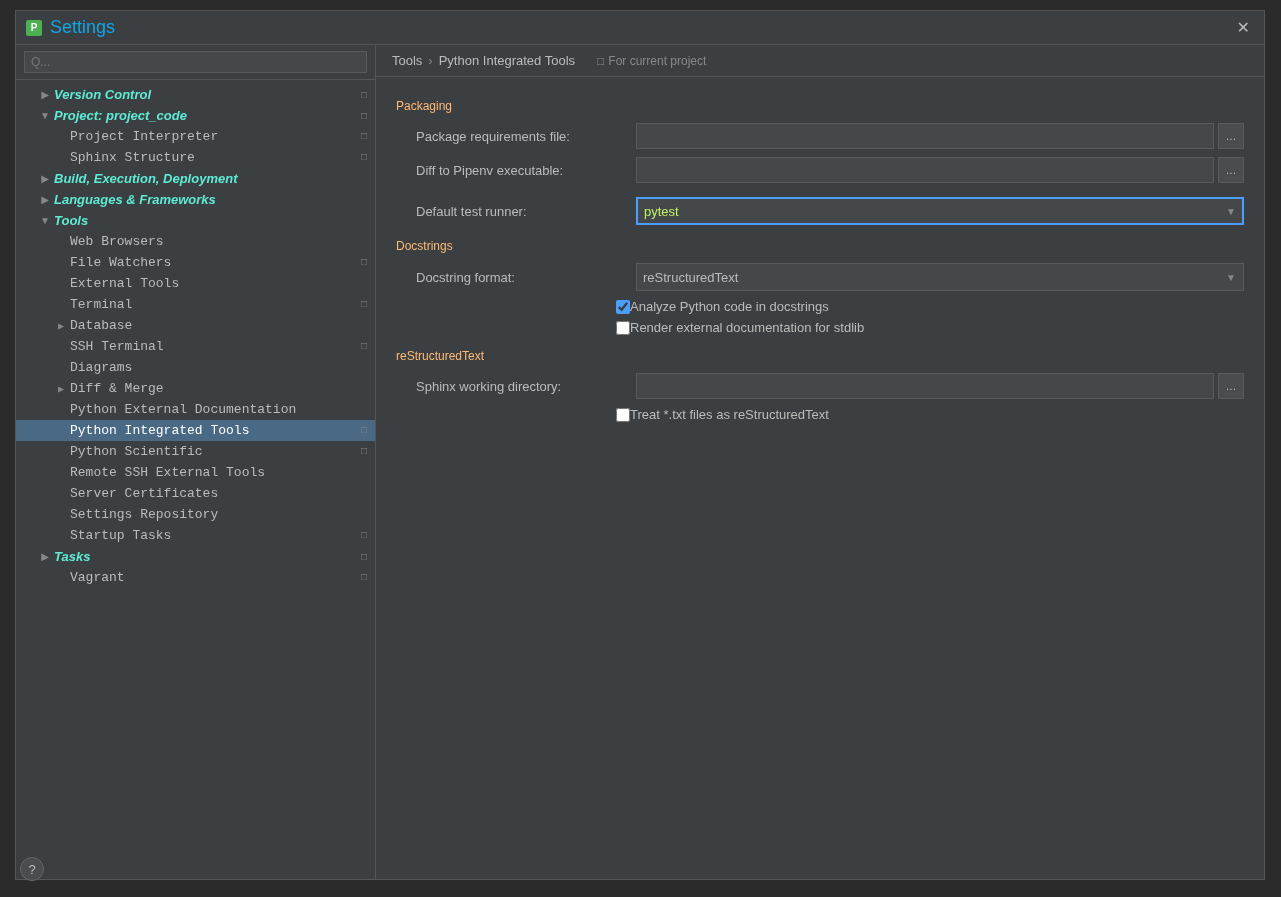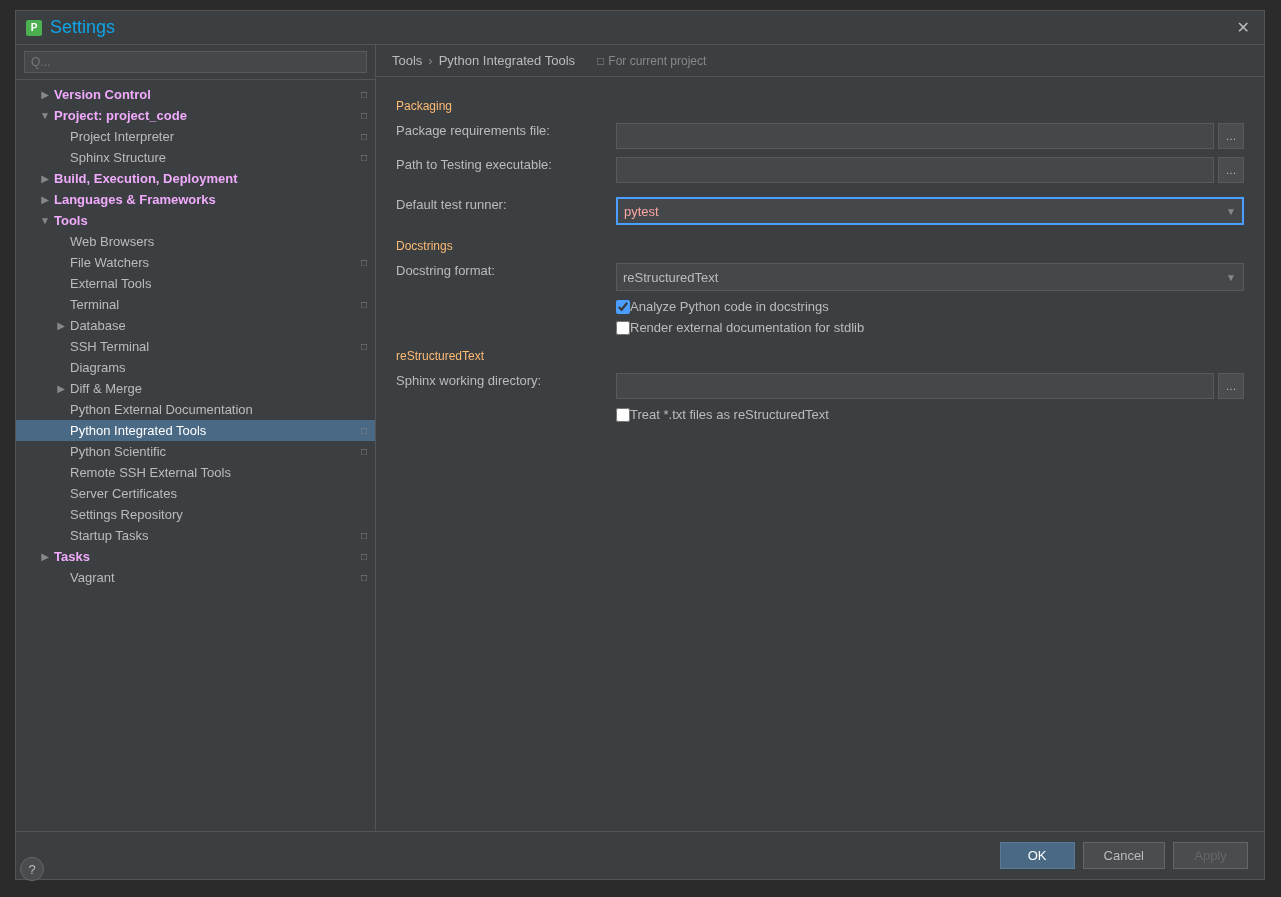--- a/index.html
+++ b/index.html
@@ -109,36 +109,37 @@
       display: flex;
       align-items: center;
       gap: 4px;
       white-space: nowrap;
     }
     .tree-item.selected {
       background: #4a6984;
       color: #ffffff;
     }
     .tree-item.indent1 { padding-left: 24px; }
-    .tree-item.indent2 { padding-left: 40px; }
+    .tree-item.indent2 { padding-left: 40px; font-family: Liberation Mono, monospace; }
     .tree-arrow {
       font-size: 10px;
       color: #888;
       width: 10px;
       text-align: center;
     }
     .tree-label { flex: 1; }
     .tree-icon-right {
       font-size: 10px;
       color: #888;
       margin-left: auto;
     }
     .tree-group {
       font-weight: bold;
-      color: #f0abfc;
+      color: #5eead4;
+      font-style: italic;
     }
 
     
     .right-panel {
       flex: 1;
       display: flex;
       flex-direction: column;
       overflow: hidden;
       background: #3c3f41;
     }
@@ -176,22 +177,23 @@
 
     .section-title {
       font-size: 12px;
       color: #fdba74;
       margin-bottom: 10px;
       margin-top: 6px;
     }
 
     .form-row {
       display: flex;
-      align-items: flex-start;
+      align-items: center;
       margin-bottom: 8px;
+      margin-left: 20px;
     }
     .form-label {
       width: 220px;
       color: #bbbbbb;
       font-size: 13px;
       flex-shrink: 0;
     }
     .form-control {
       flex: 1;
       display: flex;
@@ -223,21 +225,21 @@
     .select-control {
       flex: 1;
       position: relative;
       display: flex;
       align-items: center;
     }
     .select-box {
       flex: 1;
       background: #45484a;
       border: 2px solid #4a9eff;
-      color: #fca5a5;
+      color: #bef264;
       padding: 3px 6px;
       font-size: 13px;
       height: 28px;
       outline: none;
       appearance: none;
       -webkit-appearance: none;
       cursor: pointer;
     }
     .select-arrow {
       position: absolute;
@@ -506,21 +508,21 @@
 
         <div class="form-row">
           <span class="form-label">Package requirements file:</span>
           <div class="form-control">
             <input class="text-input" type="text" style="">
             <div class="browse-btn">…</div>
           </div>
         </div>
 
         <div class="form-row">
-          <span class="form-label">Path to Testing executable:</span>
+          <span class="form-label">Diff to Pipenv executable:</span>
           <div class="form-control">
             <input class="text-input" type="text" style="">
             <div class="browse-btn">…</div>
           </div>
         </div>
 
         <div class="section-divider"></div>
 
         <div class="form-row">
           <span class="form-label">Default test runner:</span>
@@ -577,20 +579,15 @@
 
         <div class="checkbox-row">
           <input type="checkbox" id="treat-txt-cb" style="">
           <label class="checkbox-label" for="treat-txt-cb">Treat *.txt files as reStructuredText</label>
         </div>
 
       </div>
     </div>
   </div>
 
-  <div class="bottom-bar">
-    <button class="btn btn-primary">OK</button>
-    <button class="btn">Cancel</button>
-    <button class="btn btn-disabled">Apply</button>
-  </div>
 </div>
 
 <div class="help-btn">?</div>
 
 </body></html>

